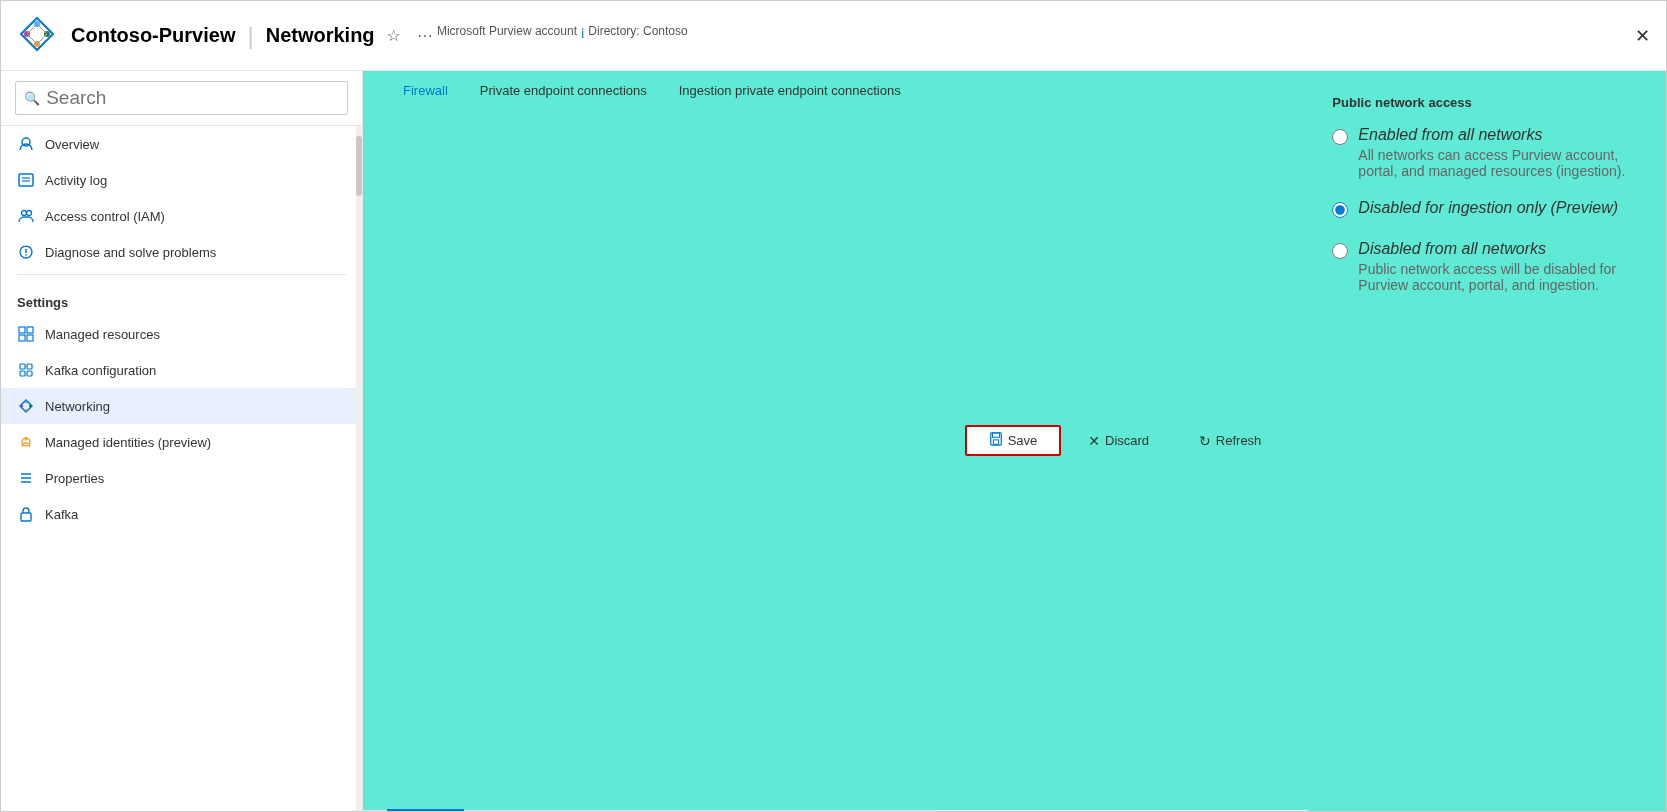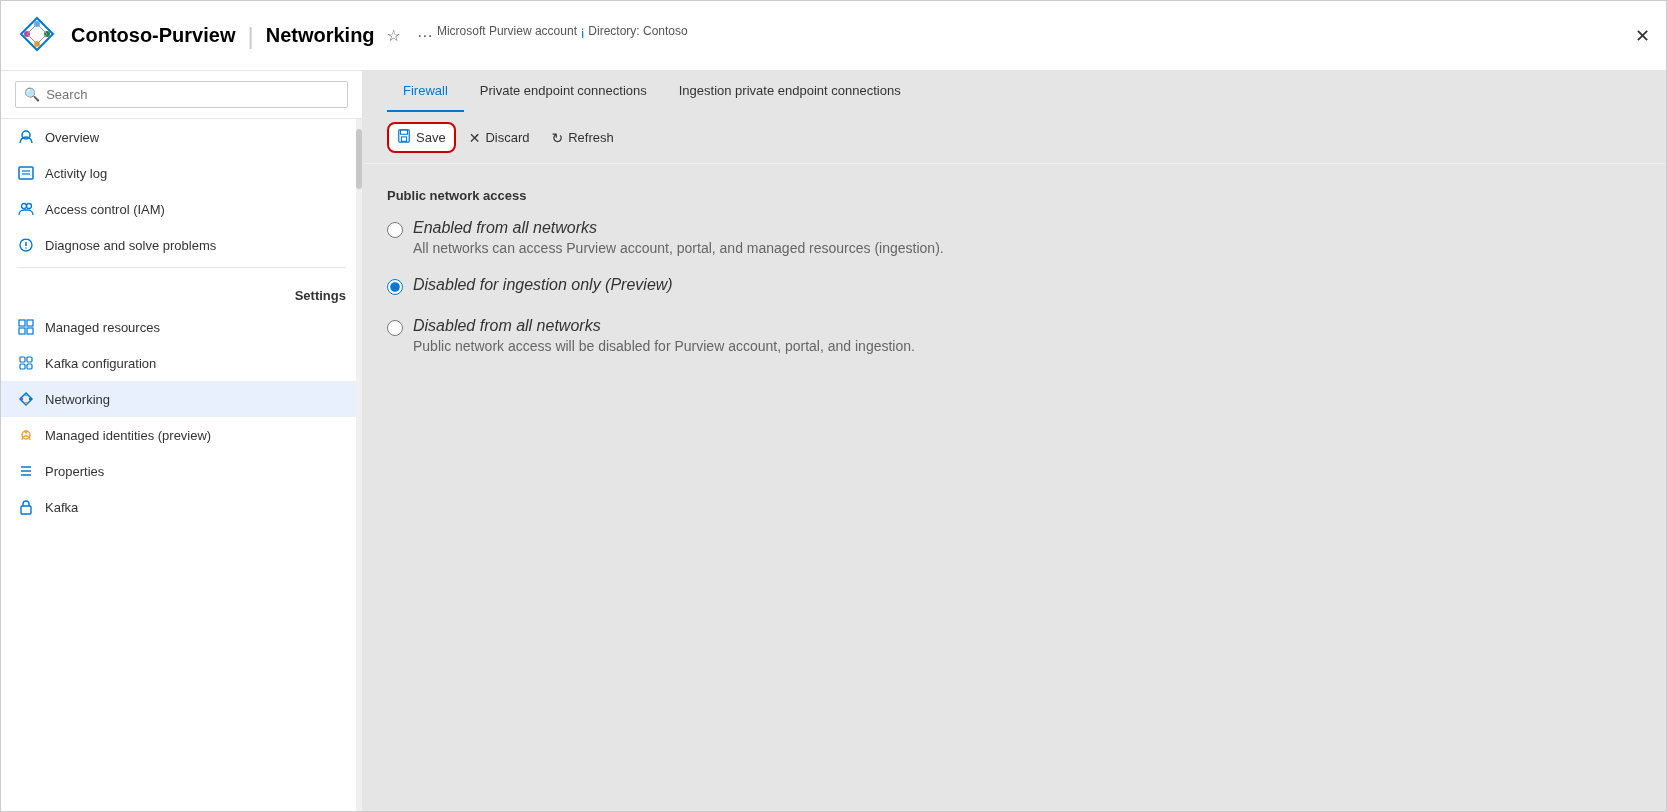--- a/index.html
+++ b/index.html
@@ -18,44 +18,44 @@
     .divider-vertical { color: #ccc; font-weight: 300; font-size: 24px; margin: 0 4px; }
     .info-icon { color: #0078d4; font-size: 13px; cursor: pointer; }
 
     
     .layout { display: flex; flex: 1; overflow: hidden; }
 
     
     .sidebar { width: 362px; min-width: 362px; border-right: 1px solid #e5e5e5; display: flex; flex-direction: column; background: #fff; overflow-y: auto; }
     .sidebar-search { padding: 10px 14px; border-bottom: 1px solid #e5e5e5; }
     .search-box { display: flex; align-items: center; border: 1px solid #ccc; border-radius: 2px; padding: 5px 8px; background: #fff; gap: 6px; }
-    .search-box input { border: none; outline: none; font-size: 13px; width: 100%; }
+    .search-box input { border: none; outline: none; font-size: 19px; width: 100%; }
 
     .sidebar-nav { flex: 1; overflow-y: auto; position: relative; }
     .scrollbar-track { position: absolute; right: 0; top: 0; width: 6px; height: 100%; background: #f0f0f0; }
     .scrollbar-thumb { position: absolute; right: 0; top: 10px; width: 6px; height: 60px; background: #c8c8c8; border-radius: 3px; }
 
     .nav-item { display: flex; align-items: center; gap: 10px; padding: 9px 16px; cursor: pointer; color: #333; font-size: 13px; }
     .nav-item.active { background: #e8f0fe; }
     .nav-icon { width: 18px; height: 18px; display: flex; align-items: center; justify-content: center; flex-shrink: 0; }
 
     .sidebar-section-label { padding: 16px 16px 6px; font-size: 13px; font-weight: 600; color: #333; }
     .sidebar-section-divider { border: none; border-top: 1px solid #e5e5e5; margin: 4px 16px; }
 
     
-    .main { flex: 1; display: flex; flex-direction: column; overflow: hidden; background: #e5e5e5; }
+    .main { flex: 1; display: flex; overflow: hidden; background: #5eead4; }
 
     
     .tabs { display: flex; border-bottom: 1px solid #e5e5e5; padding: 0 24px; }
     .tab { padding: 12px 16px; font-size: 13px; cursor: pointer; color: #333; border-bottom: 2px solid transparent; margin-bottom: -1px; }
     .tab.active { color: #0078d4; border-bottom: 2px solid #0078d4; font-weight: 500; }
 
     
     .toolbar { display: flex; align-items: center; gap: 4px; padding: 10px 24px; border-bottom: 1px solid #f0f0f0; }
-    .toolbar-btn { display: flex; align-items: center; gap: 5px; padding: 5px 8px; font-size: 13px; background: none; border: 1px solid transparent; cursor: pointer; color: #333; border-radius: 8px; }
+    .toolbar-btn { display: flex; align-items: center; gap: 5px; padding: 5px 22px; font-size: 13px; background: none; border: 1px solid transparent; cursor: pointer; color: #333; border-radius: 2px; }
     .save-btn { border: 2px solid #c00 !important; background: #fff; color: #333; }
 
     
     .content { flex: 1; padding: 24px; overflow-y: auto; }
     .section-title { font-size: 13px; font-weight: 700; color: #333; margin-bottom: 16px; }
 
     
     .radio-group { display: flex; flex-direction: column; gap: 20px; }
     .radio-option { display: flex; gap: 10px; align-items: flex-start; }
     .radio-option input[type="radio"] { margin-top: 3px; cursor: pointer; accent-color: #0078d4; width: 16px; height: 16px; flex-shrink: 0; }
@@ -106,21 +106,21 @@
 
 <div class="layout">
 
   <div class="sidebar">
     <div class="sidebar-search">
       <div class="search-box">
         <span style="color:#555; font-size:13px;">🔍</span>
         <input type="text" placeholder="Search" style="">
       </div>
     </div>
-    <div class="sidebar-nav" style="position:relative;text-align:right;">
+    <div class="sidebar-nav" style="position:relative;">
 
       <div class="nav-item">
         <div class="nav-icon">
           <svg width="16" height="16" viewBox="0 0 16 16">
               <circle cx="8" cy="6" r="4" fill="none" stroke="#0078d4" stroke-width="1.5"></circle>
               <path d="M2 14c0-3.3 2.7-6 6-6s6 2.7 6 6" fill="none" stroke="#0078d4" stroke-width="1.5"></path>
             </svg>
         </div>
         <span>Overview</span>
       </div>

